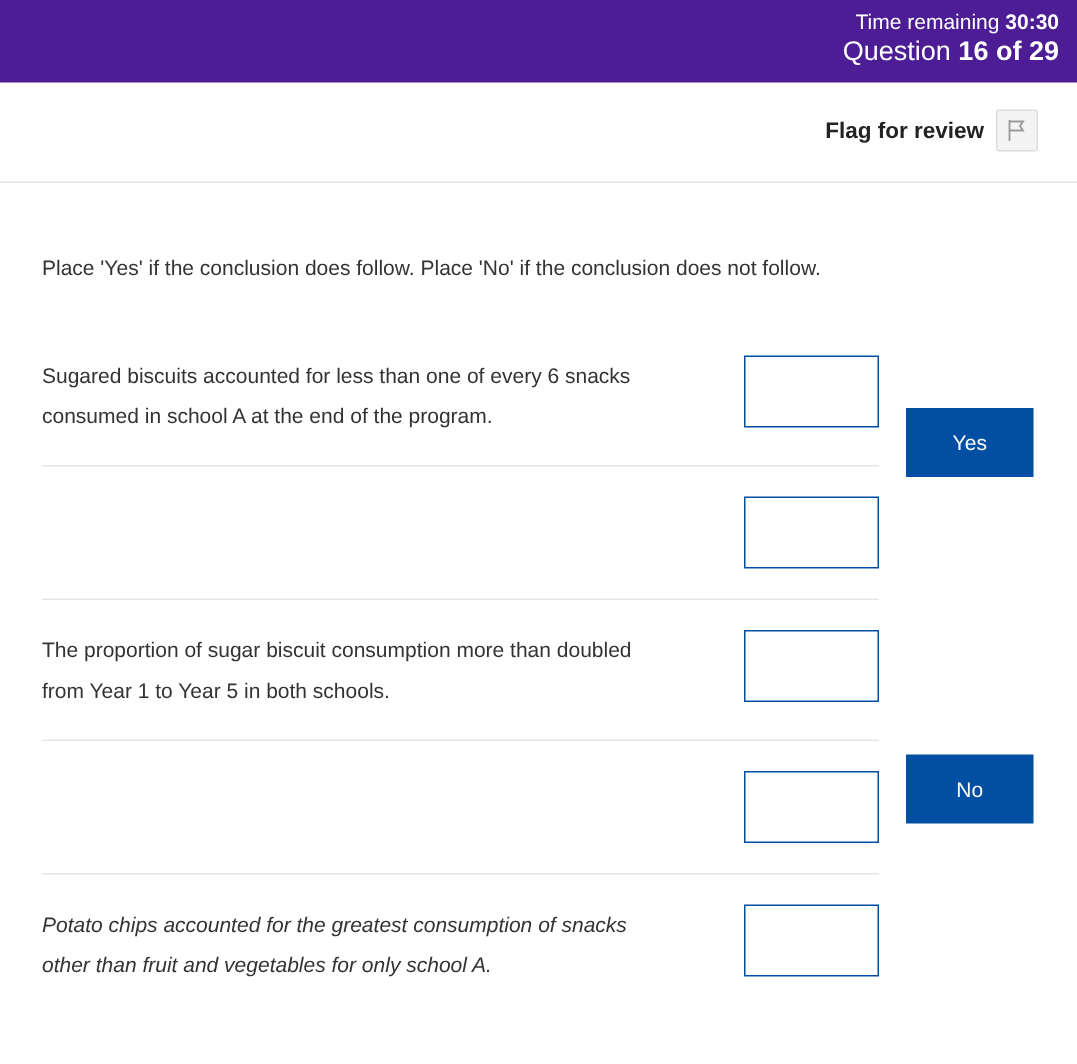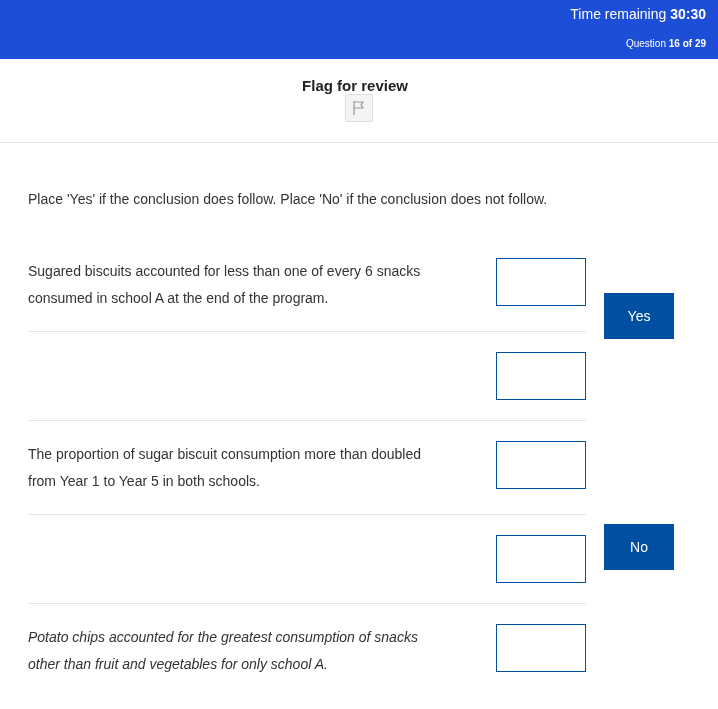--- a/index.html
+++ b/index.html
@@ -1,32 +1,32 @@
 <!DOCTYPE html>
 <html><head>
   <meta charset="utf-8">
   <style>
     * { box-sizing: border-box; margin: 0; padding: 0; }
     body { font-family: Arial, Helvetica, sans-serif; font-size: 14px; color: #333; width: 718px; }
-    .header { background: #1d4ed8; color: #fff; padding: 6px 12px 10px; text-align: right; }
+    .header { background: #4c1d95; color: #fff; padding: 6px 12px 10px; text-align: right; }
     .header .time-line { font-size: 14px; }
-    .header .question-line { font-size: 10px; margin-top: 16px; }
+    .header .question-line { font-size: 18px; margin-top: 2px; }
     .header .bold { font-weight: bold; }
-    .flag-bar { display: flex; justify-content: flex-end; align-items: center; padding: 18px 11px 20px; border-bottom: 1px solid #e5e5e5; flex-direction: column; }
+    .flag-bar { display: flex; justify-content: flex-end; align-items: center; padding: 18px 26px 20px; border-bottom: 1px solid #e5e5e5; }
     .flag-bar .label { font-weight: bold; font-size: 15px; color: #222; margin-right: 8px; }
     .flag-icon { width: 28px; height: 28px; border: 1px solid #ddd; background: #f4f4f4; display: flex; align-items: center; justify-content: center; border-radius: 2px; cursor: pointer; }
     .content-wrap { display: flex; padding: 0 28px 16px 28px; }
     .left-col { flex: 0 0 558px; padding-top: 18px; }
     .right-col { flex: 1; padding-top: 150px; padding-left: 18px; }
     .instructions { margin-bottom: 28px; line-height: 1.5; margin-top: 28px; }
     .statement-row { display: flex; align-items: flex-start; padding: 20px 0; border-bottom: 1px solid #e5e5e5; }
     .statement-row:last-child { border-bottom: none; font-style: italic; }
     .statement-text { flex: 0 0 428px; padding-right: 18px; line-height: 1.9; }
     .answer-box { width: 90px; height: 48px; border: 1px solid #004fa3; background: #fff; margin-left: auto; display: inline-block; text-align: center; line-height: 48px; cursor: pointer; }
-    .option-btn { width: 70px; height: 46px; background: #004fa3; color: #fff; border: none; font-size: 14px; cursor: pointer; display: block; }
+    .option-btn { width: 85px; height: 46px; background: #004fa3; color: #fff; border: none; font-size: 14px; cursor: pointer; display: block; }
     .option-btn + .option-btn { margin-top: 185px; }
   </style>
 </head>
 <body>
 
 <div class="header">
   <div class="time-line">
     <span>Time remaining</span>
     <span class="bold">30:30</span>
   </div>

